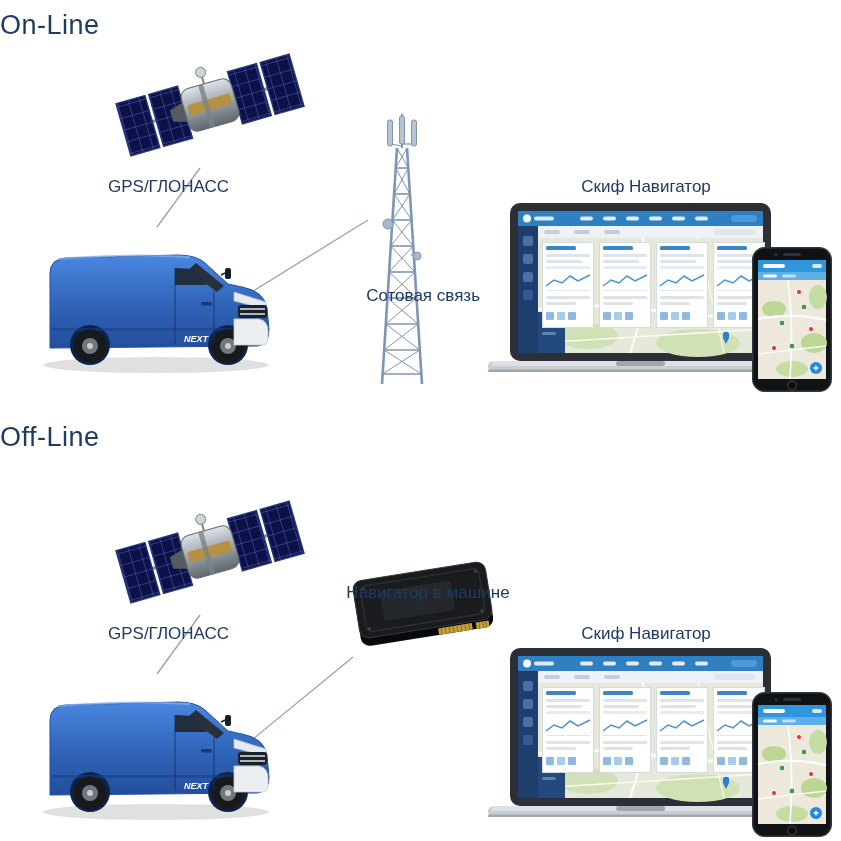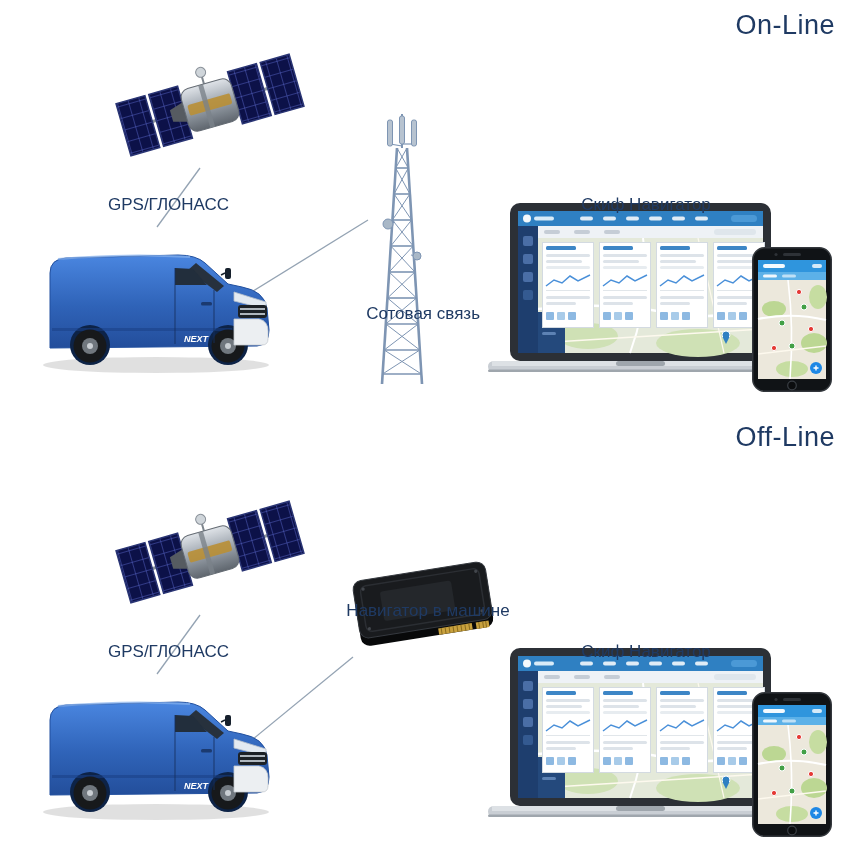--- a/index.html
+++ b/index.html
@@ -3,27 +3,27 @@
 <meta charset="utf-8">
 <style>
   *{box-sizing:border-box}
   html,body{margin:0;padding:0}
   body{
     width:841px;height:841px;position:relative;overflow:hidden;
     background:#ffffff;
     font-family:"Liberation Sans","DejaVu Sans",sans-serif;
   }
   .title{
-    position:absolute;left:0;width:835px;margin:0;text-align:right;
+    position:absolute;left:0;width:835px;margin:0;text-align:left;
     font-size:27px;font-weight:400;letter-spacing:.5px;
     color:var(--title_text,#1f3a63);z-index:5;
   }
   .label{
     position:absolute;font-size:17px;color:var(--label_text,#1f3a63);
-    white-space:nowrap;z-index:6;margin-top:18px;
+    white-space:nowrap;z-index:6;
   }
   .fig{position:absolute;z-index:2;line-height:0}
   .fig.phone{z-index:4}
   .connectors{position:absolute;left:0;top:0;z-index:1;pointer-events:none}
   .defs{position:absolute;width:0;height:0;overflow:hidden}
 
   
   .t1{top:10px}
   .sat1{left:110px;top:33px}
   .gps1{left:108px;top:177px}

